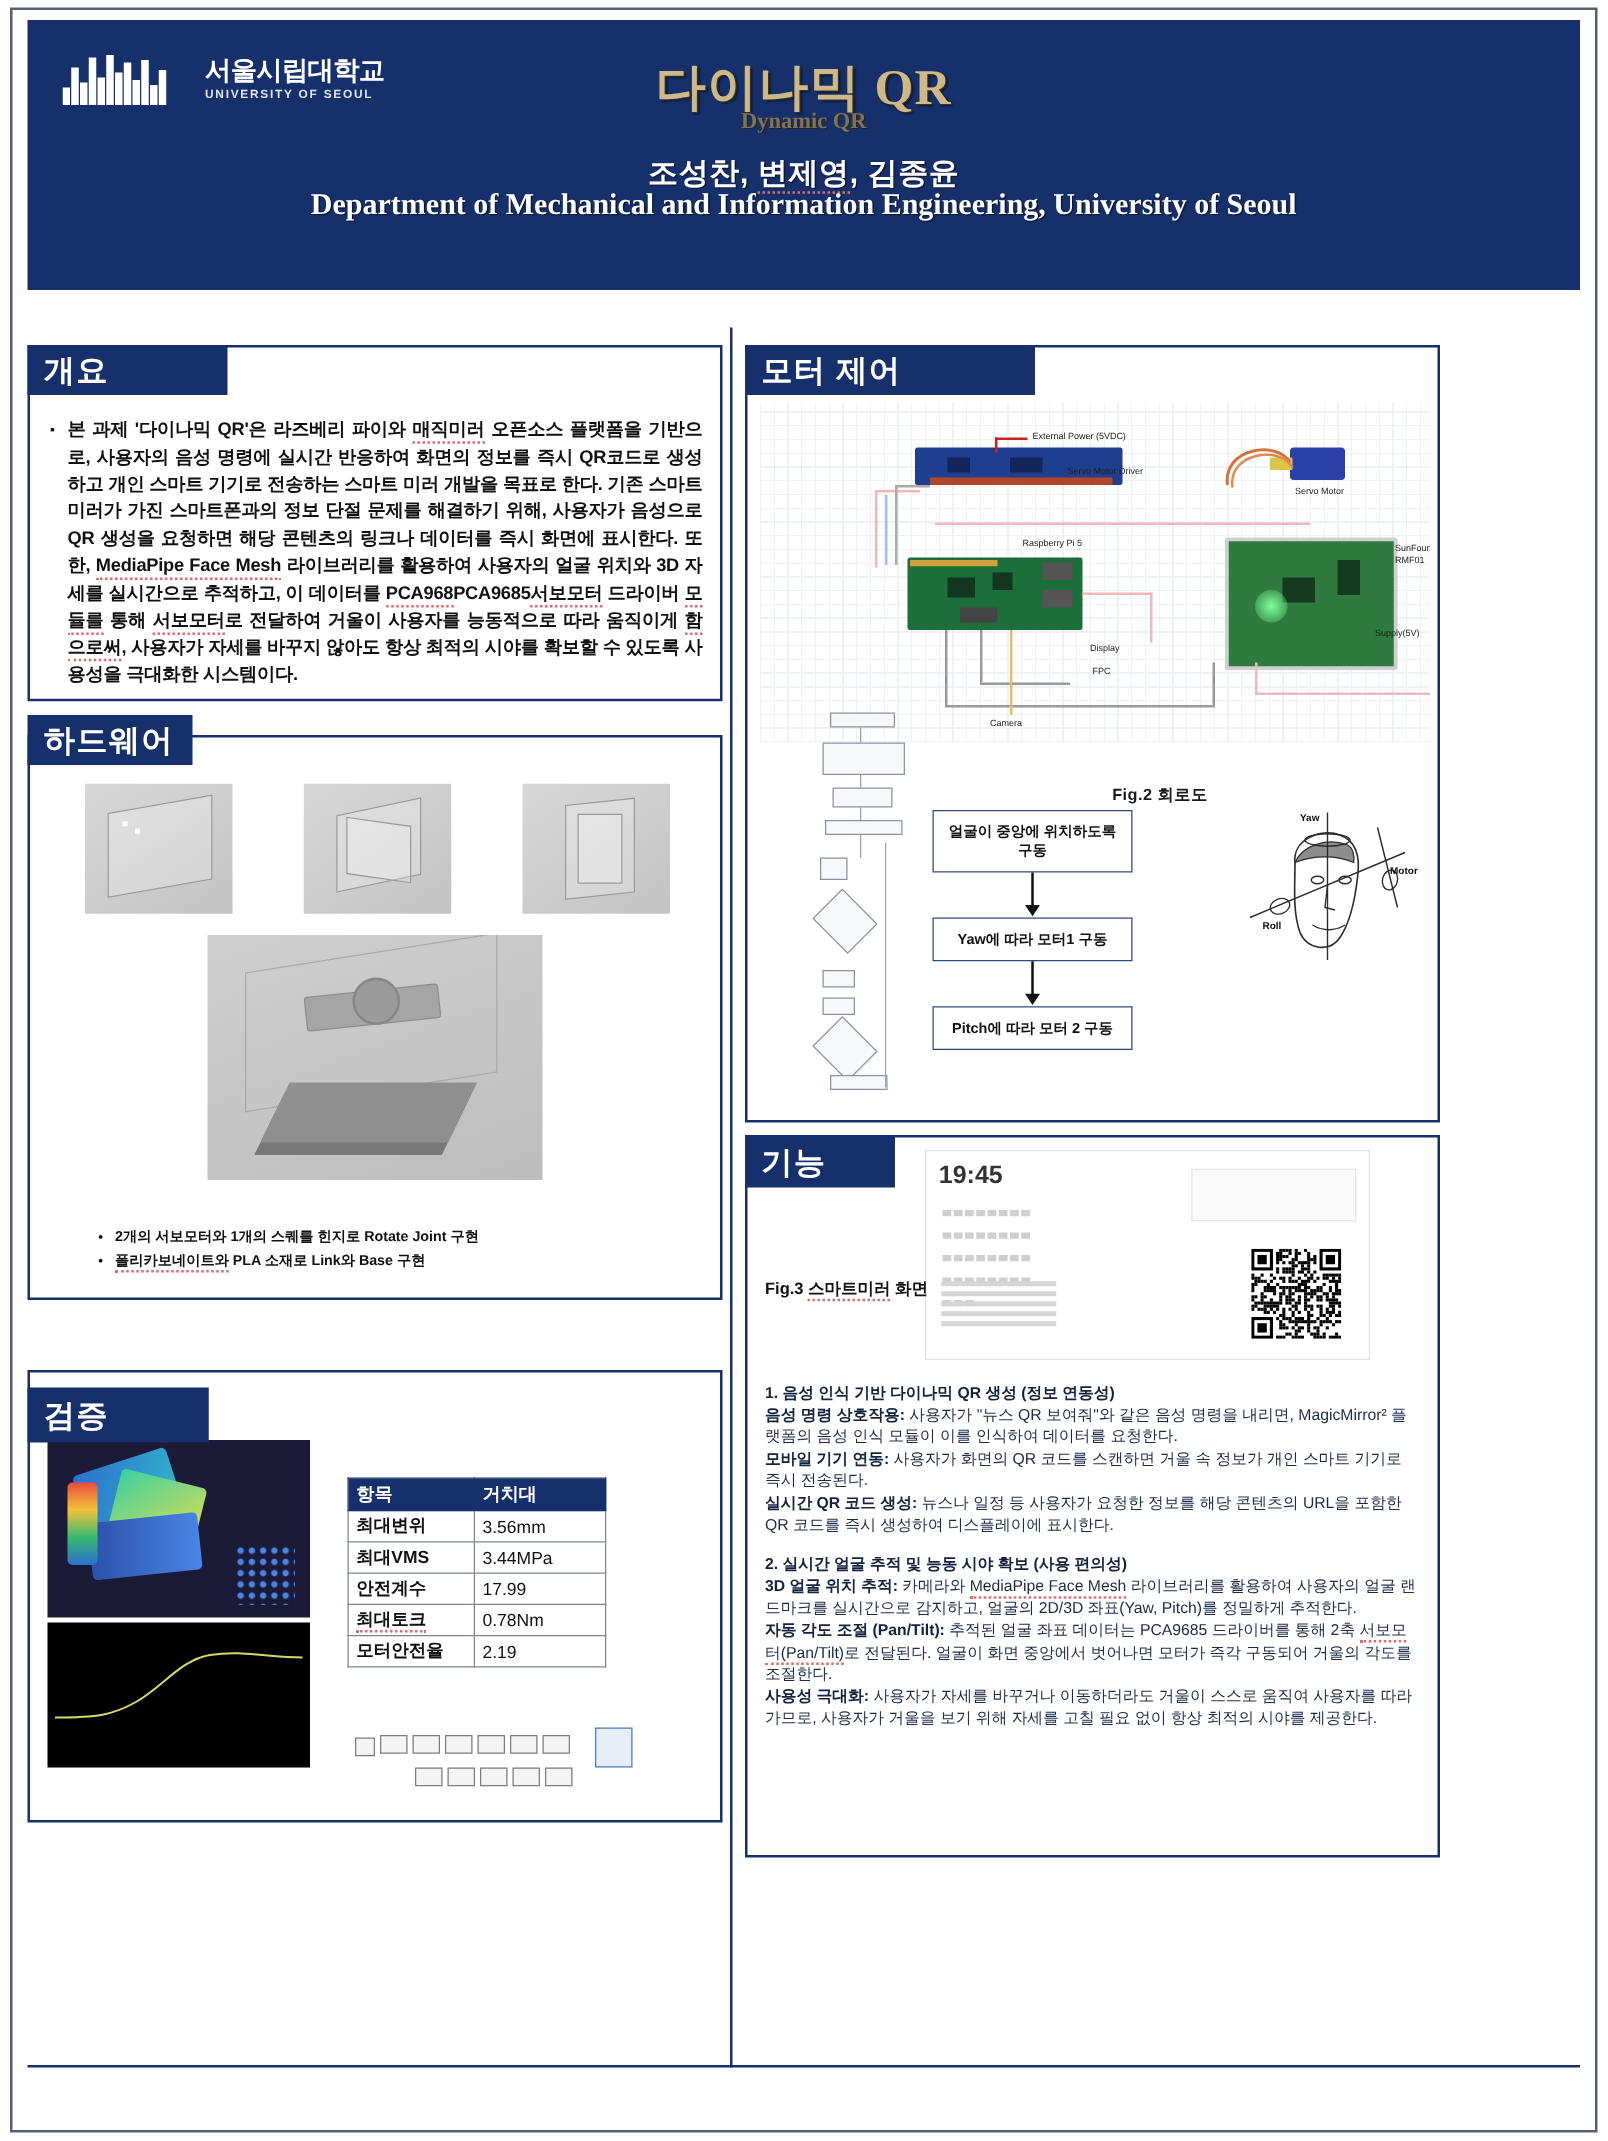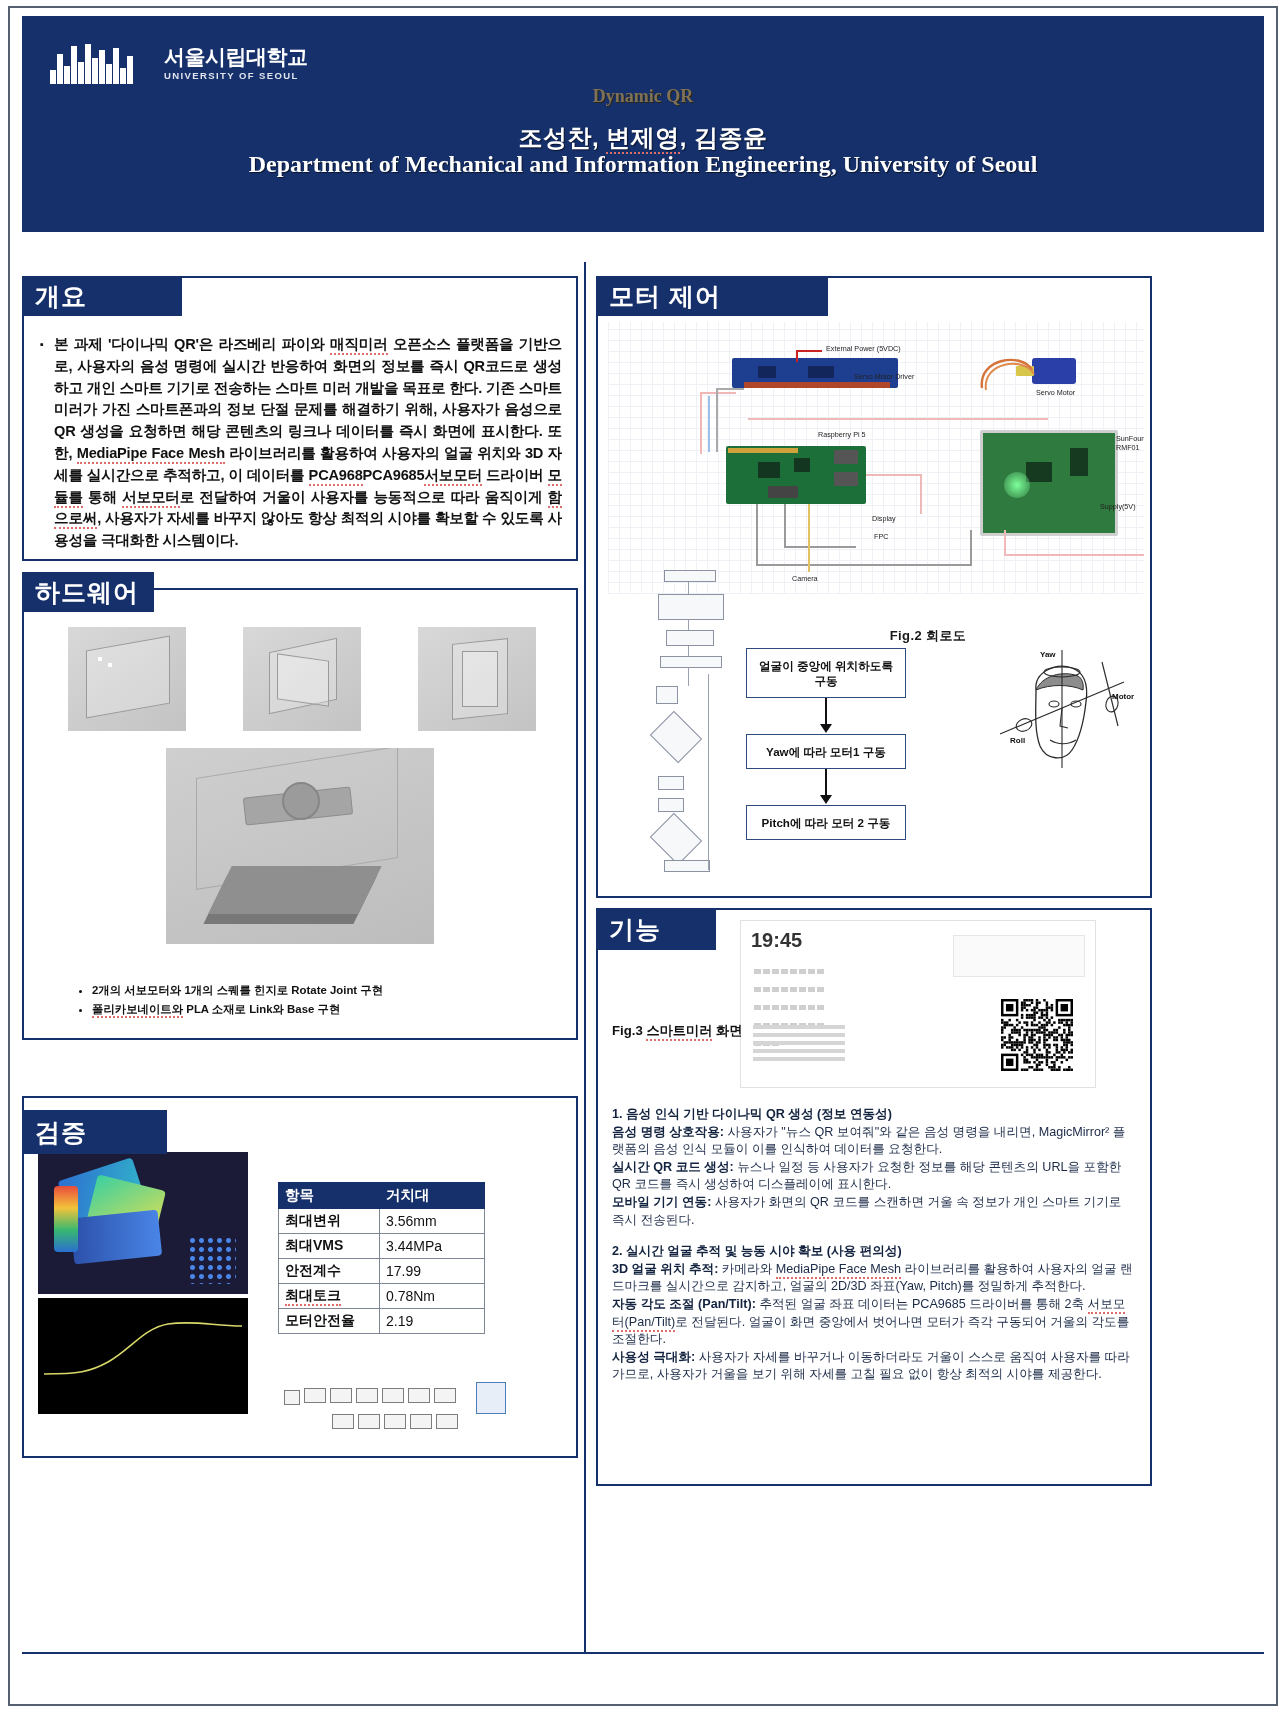--- a/index.html
+++ b/index.html
@@ -513,20 +513,21 @@
           <i style="left: 56px; height: 20px;"></i>
           <i style="left: 63px; height: 36px;"></i>
           <i style="left: 70px; height: 16px;"></i>
           <i style="left: 77px; height: 28px;"></i>
         </div>
       <div class="logo-text">
         <div class="logo-kr">서울시립대학교</div>
         <div class="logo-en">UNIVERSITY OF SEOUL</div>
       </div>
     </div>
+    <div class="title-kr">다이나믹 QR</div>
     <div class="title-en">Dynamic QR</div>
     <div class="authors">
       <span id="authors-text"><span>조성찬</span>, <span class="sp-underline">변제영</span>, <span>김종윤</span></span>
     </div>
     <div class="dept">Department of Mechanical and Information Engineering, University of Seoul</div>
   </div>
 
   <div class="col-divider"></div>
   <div class="bottom-rule"></div>
 
@@ -1099,22 +1100,22 @@
         </svg>
     </div>
 
     <div id="cap-fig3">
       <span id="cap-fig3-text">Fig.3 <span class="sq-underline">스마트미러</span> 화면</span>
     </div>
 
     <div class="func-body" id="func-body">
         <p class="h">1. 음성 인식 기반 다이나믹 QR 생성 (정보 연동성)</p>
         <p><span class="lead">음성 명령 상호작용:</span><span> 사용자가 "뉴스 QR 보여줘"와 같은 음성 명령을 내리면, MagicMirror² 플랫폼의 음성 인식 모듈이 이를 인식하여 데이터를 요청한다.</span></p>
+        <p><span class="lead">모바일 기기 연동:</span><span> 사용자가 화면의 QR 코드를 스캔하면 거울 속 정보가 개인 스마트 기기로 즉시 전송된다.</span></p>
         <p><span class="lead">실시간 QR 코드 생성:</span><span> 뉴스나 일정 등 사용자가 요청한 정보를 해당 콘텐츠의 URL을 포함한 QR 코드를 즉시 생성하여 디스플레이에 표시한다.</span></p>
-        <p><span class="lead">모바일 기기 연동:</span><span> 사용자가 화면의 QR 코드를 스캔하면 거울 속 정보가 개인 스마트 기기로 즉시 전송된다.</span></p>
         <div class="func-gap"></div>
         <p class="h">2. 실시간 얼굴 추적 및 능동 시야 확보 (사용 편의성)</p>
         <p><span class="lead">3D 얼굴 위치 추적:</span><span> 카메라와 <span class="sq-underline">MediaPipe Face Mesh</span> 라이브러리를 활용하여 사용자의 얼굴 랜드마크를 실시간으로 감지하고, 얼굴의 2D/3D 좌표(Yaw, Pitch)를 정밀하게 추적한다.</span></p>
         <p><span class="lead">자동 각도 조절 (Pan/Tilt):</span><span> 추적된 얼굴 좌표 데이터는 PCA9685 드라이버를 통해 2축 <span class="sq-underline">서보모터(Pan/Tilt)</span>로 전달된다. 얼굴이 화면 중앙에서 벗어나면 모터가 즉각 구동되어 거울의 각도를 조절한다.</span></p>
         <p><span class="lead">사용성 극대화:</span><span> 사용자가 자세를 바꾸거나 이동하더라도 거울이 스스로 움직여 사용자를 따라가므로, 사용자가 거울을 보기 위해 자세를 고칠 필요 없이 항상 최적의 시야를 제공한다.</span></p>
       </div>
   </div>
   <div class="sec-head" id="head-func">기능</div>
 
 </div>

